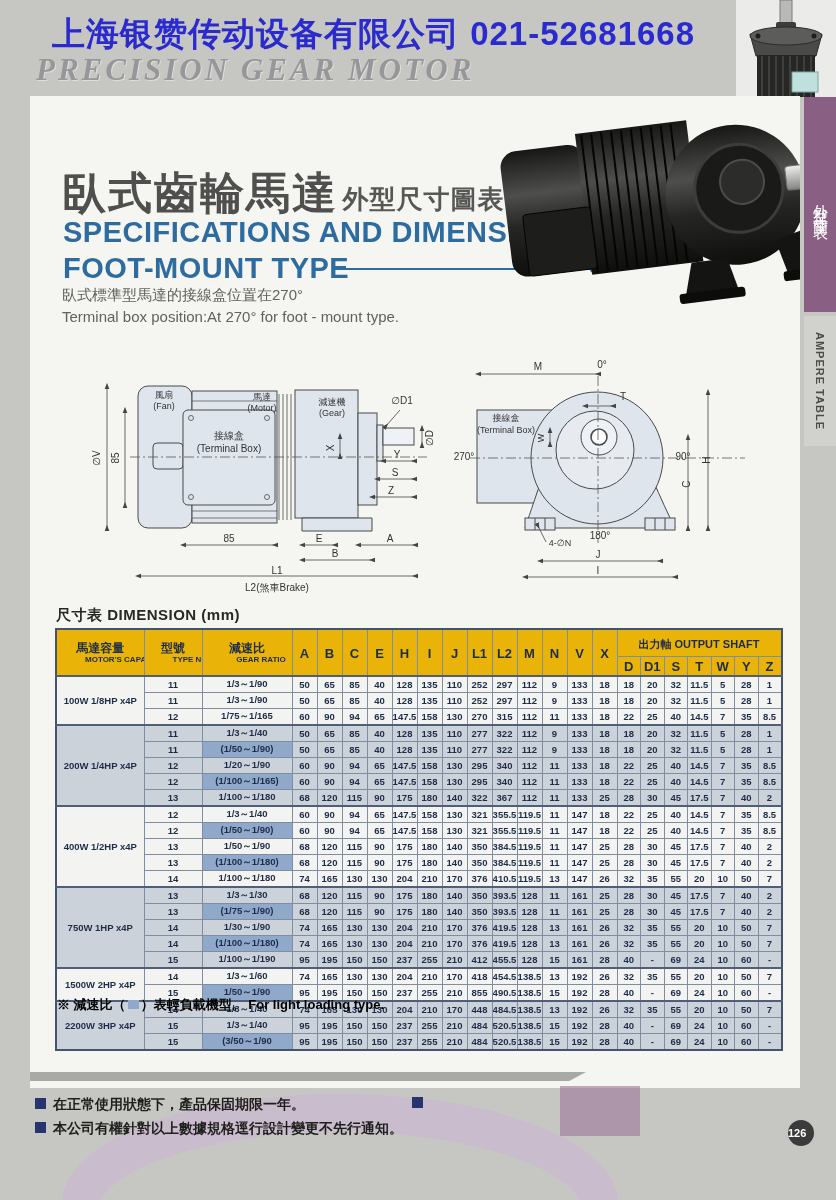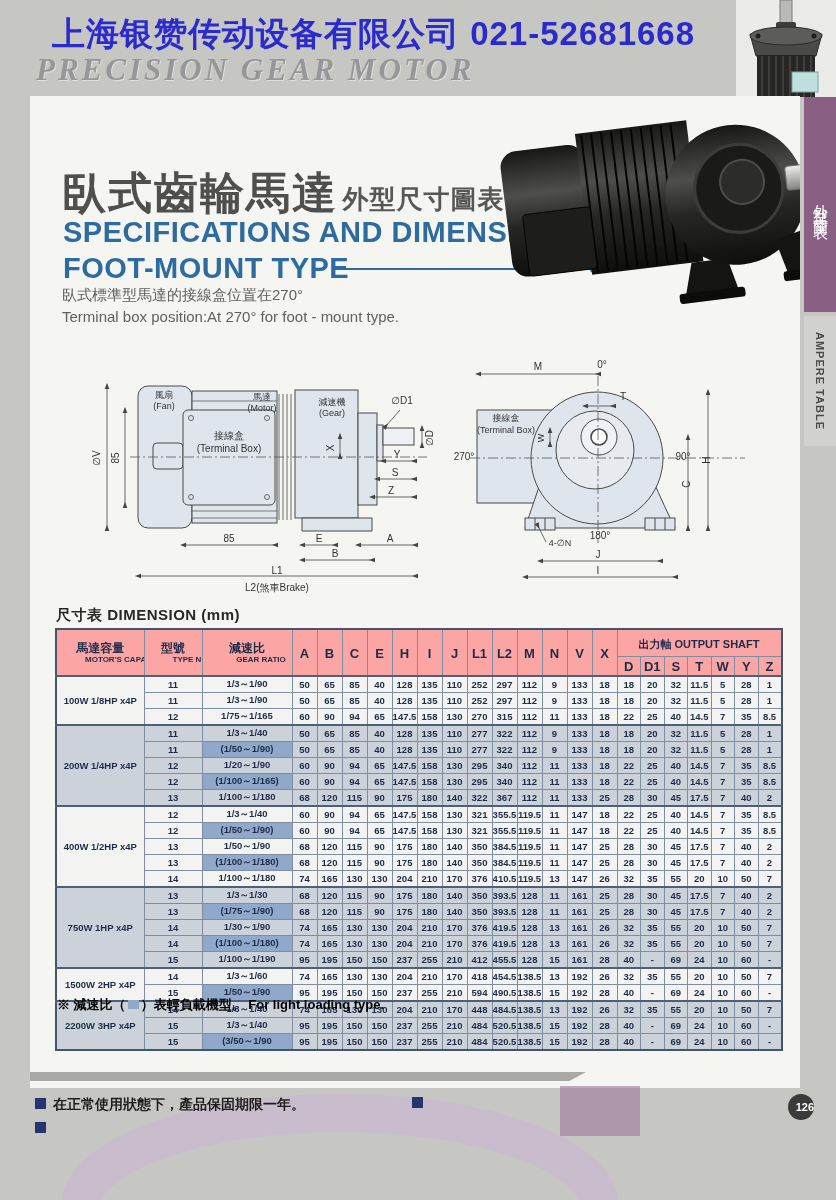--- a/index.html
+++ b/index.html
@@ -40,21 +40,21 @@
   .n-zh{left:62px;top:286px;font-size:15px;color:#61615f;}
   .n-en{left:62px;top:308px;font-size:15px;color:#61615f;}
 
   
   .tbl-caption{left:56px;top:606px;font-size:15px;font-weight:bold;color:#272725;letter-spacing:0.5px;}
   .tbl-wrap{left:55px;top:628px;}
   table{border-collapse:collapse;table-layout:fixed;width:726px;
         border:2px solid #44546c;}
   th,td{border:1px solid #7e8da1;text-align:center;vertical-align:middle;
         color:#1d2c49;overflow:hidden;white-space:nowrap;padding:0;}
-  thead th{background:#fca5a5;margin-left:19px;}
+  thead th{background:#eab308;margin-left:19px;}
   .h-big{font-size:13px;font-weight:bold;}
   .h-zh{font-size:12px;font-weight:bold;display:block;line-height:13px;}
   .h-en{font-size:8px;font-weight:bold;display:block;line-height:9px;padding-left:28px;}
   .h-shaft{font-size:11px;font-weight:bold;}
   thead tr:first-child th{height:26px;}
   thead tr:last-child th{height:17px;}
   tbody td{height:15px;font-size:9.5px;font-weight:bold;background:#f3f4f1;}
   tr.alt td{background:#ccd2d9;}
   td.hl{background:#90a9ca !important;margin-left:10px;}
   td.cap{font-size:9.5px;}
@@ -69,23 +69,23 @@
   .divbar{left:30px;top:1072px;width:556px;height:9px;background:#a9aaa6;
           clip-path:polygon(0 0,100% 0,97% 100%,0 100%);}
 
   
   .notes-zh{left:35px;top:1092px;font-size:14px;font-weight:bold;color:#1e1e1c;line-height:24px;}
   .notes-en{left:412px;top:1092px;font-size:12px;font-weight:bold;color:#1e1e1c;line-height:24px;}
   .bullet{display:inline-block;width:11px;height:11px;background:#26356e;margin-right:7px;}
   .note-line{white-space:nowrap;}
 
   
-  .pagenum{left:788px;top:1094px;width:26px;height:26px;border-radius:50%;
+  .pagenum{left:788px;top:1120px;width:26px;height:26px;border-radius:50%;
            background:#3b3b3b;color:#fff;font-size:11px;font-weight:bold;
-           display:flex;align-items:center;justify-content:flex-end;}
+           display:flex;align-items:center;justify-content:flex-start;}
 
   svg text{font-family:"Liberation Sans",sans-serif;}
 </style>
 </head>
 <body>
 
 <div class="abs company">上海银赞传动设备有限公司 021-52681668</div>
 <div class="abs banner">PRECISION GEAR MOTOR</div>
 
 <div class="abs corner-photo">
@@ -836,21 +836,21 @@
         <tr>
           <td>15</td>
           <td class="ratio hl">1/50～1/90</td>
           <td>95</td>
           <td>195</td>
           <td>150</td>
           <td>150</td>
           <td>237</td>
           <td>255</td>
           <td>210</td>
-          <td>594</td>
+          <td>855</td>
           <td>490.5</td>
           <td>138.5</td>
           <td>15</td>
           <td>192</td>
           <td>28</td>
           <td>40</td>
           <td>-</td>
           <td>69</td>
           <td>24</td>
           <td>10</td>
@@ -940,21 +940,21 @@
 </div>
 
 <svg class="abs" style="left:40px;top:1078px;" width="600" height="122" viewBox="0 0 600 122">
   <ellipse cx="300" cy="130" rx="260" ry="95" fill="none" stroke="#c9bccd" stroke-width="38"></ellipse>
   <rect x="520" y="8" width="80" height="50" fill="#9f7d9c" opacity="0.65"></rect>
 </svg>
 
 <div class="abs divbar"></div>
 <div class="abs notes-zh">
   <div class="note-line"><span class="bullet"></span><span>在正常使用狀態下，產品保固期限一年。</span></div>
-  <div class="note-line"><span class="bullet"></span></div>
+  <div class="note-line"><span class="bullet"></span><span>本公司有權針對以上數據規格逕行設計變更不先行通知。</span></div>
 </div>
 <div class="abs notes-en">
   <div class="note-line"><span class="bullet"></span></div>
 </div>
 
 <div class="abs pagenum">
   <span>126</span>
 </div>
 
 </body></html>

